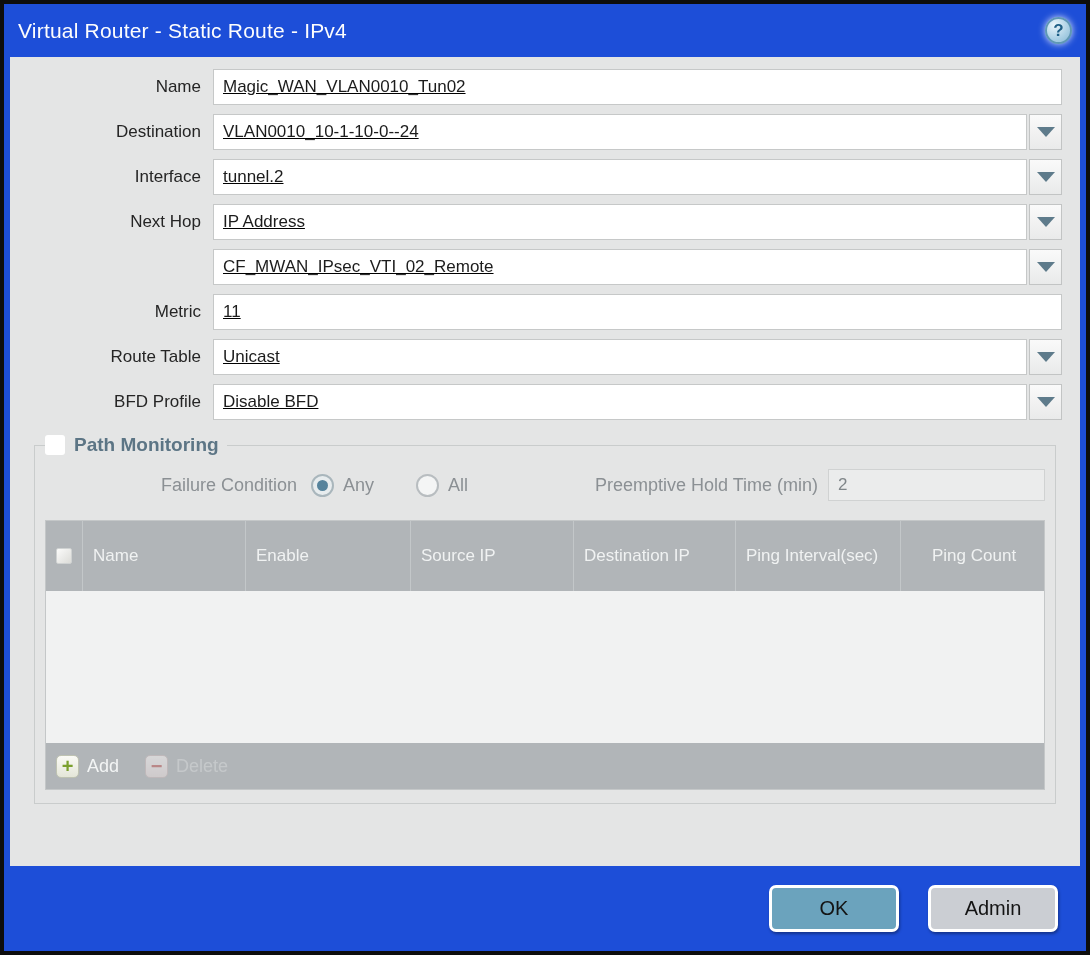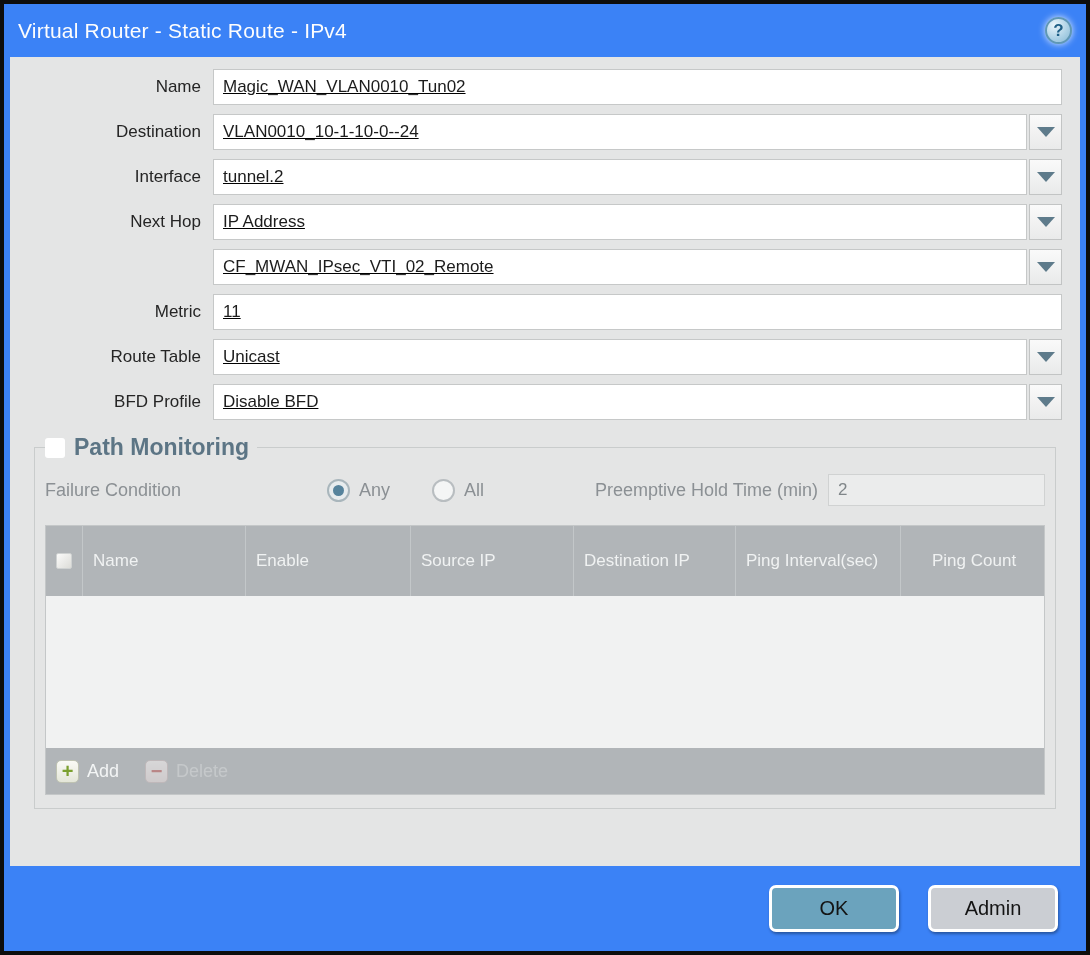--- a/index.html
+++ b/index.html
@@ -2,21 +2,21 @@
 <html><head>
 <meta charset="utf-8">
 <style>
   * { box-sizing: border-box; margin: 0; padding: 0; }
   html,body { background:#fff; }
   body { font-family: "Liberation Sans", sans-serif; }
 
   .dialog {
     width: 1090px; height: 955px;
     border: 4px solid #0d0d0d;
-    background: #3b82f6;
+    background: #1d4ed8;
     position: relative;
     overflow: hidden;
   }
 
   
   .titlebar {
     height: 53px;
     display: flex; align-items: center;
     padding: 0 14px 0 14px;
     color: #fdfdfd;
@@ -78,25 +78,25 @@
   }
   legend.pm-legend {
     display: flex; align-items: center;
     padding: 0 8px 0 0; margin-left: 0;
   }
   .pm-checkbox {
     width: 20px; height: 20px; border-radius: 3px;
     background: #fff; border: 2px solid #999fa;
     border-color: #989da3; margin-right: 9px; cursor: pointer;
   }
-  .pm-title { font-size: 23px; font-weight: bold; color: #5c7585; }
+  .pm-title { font-size: 19px; font-weight: bold; color: #5c7585; }
 
   .pm-row { display: flex; align-items: center; margin-top: 12px; height: 34px; }
   .gray-label { color: #8b9094; font-size: 18px; white-space: nowrap; }
-  .fc-label { width: 252px; margin-right: 30px; }
+  .fc-label { width: 252px; text-align: right; margin-right: 14px; }
   .radio {
     width: 23px; height: 23px; border-radius: 50%;
     border: 2px solid #b8bdc0; background: #f4f5f5;
     display: inline-flex; align-items: center; justify-content: center;
     margin-right: 9px; cursor: pointer; flex: none;
   }
   .radio .dot { width: 11px; height: 11px; border-radius: 50%; background: transparent; }
   .radio.selected { background: #e7ecee; border-color: #a9b6bc; }
   .radio.selected .dot { background: #56839c; }
   .radio-label { margin-right: 42px; }

